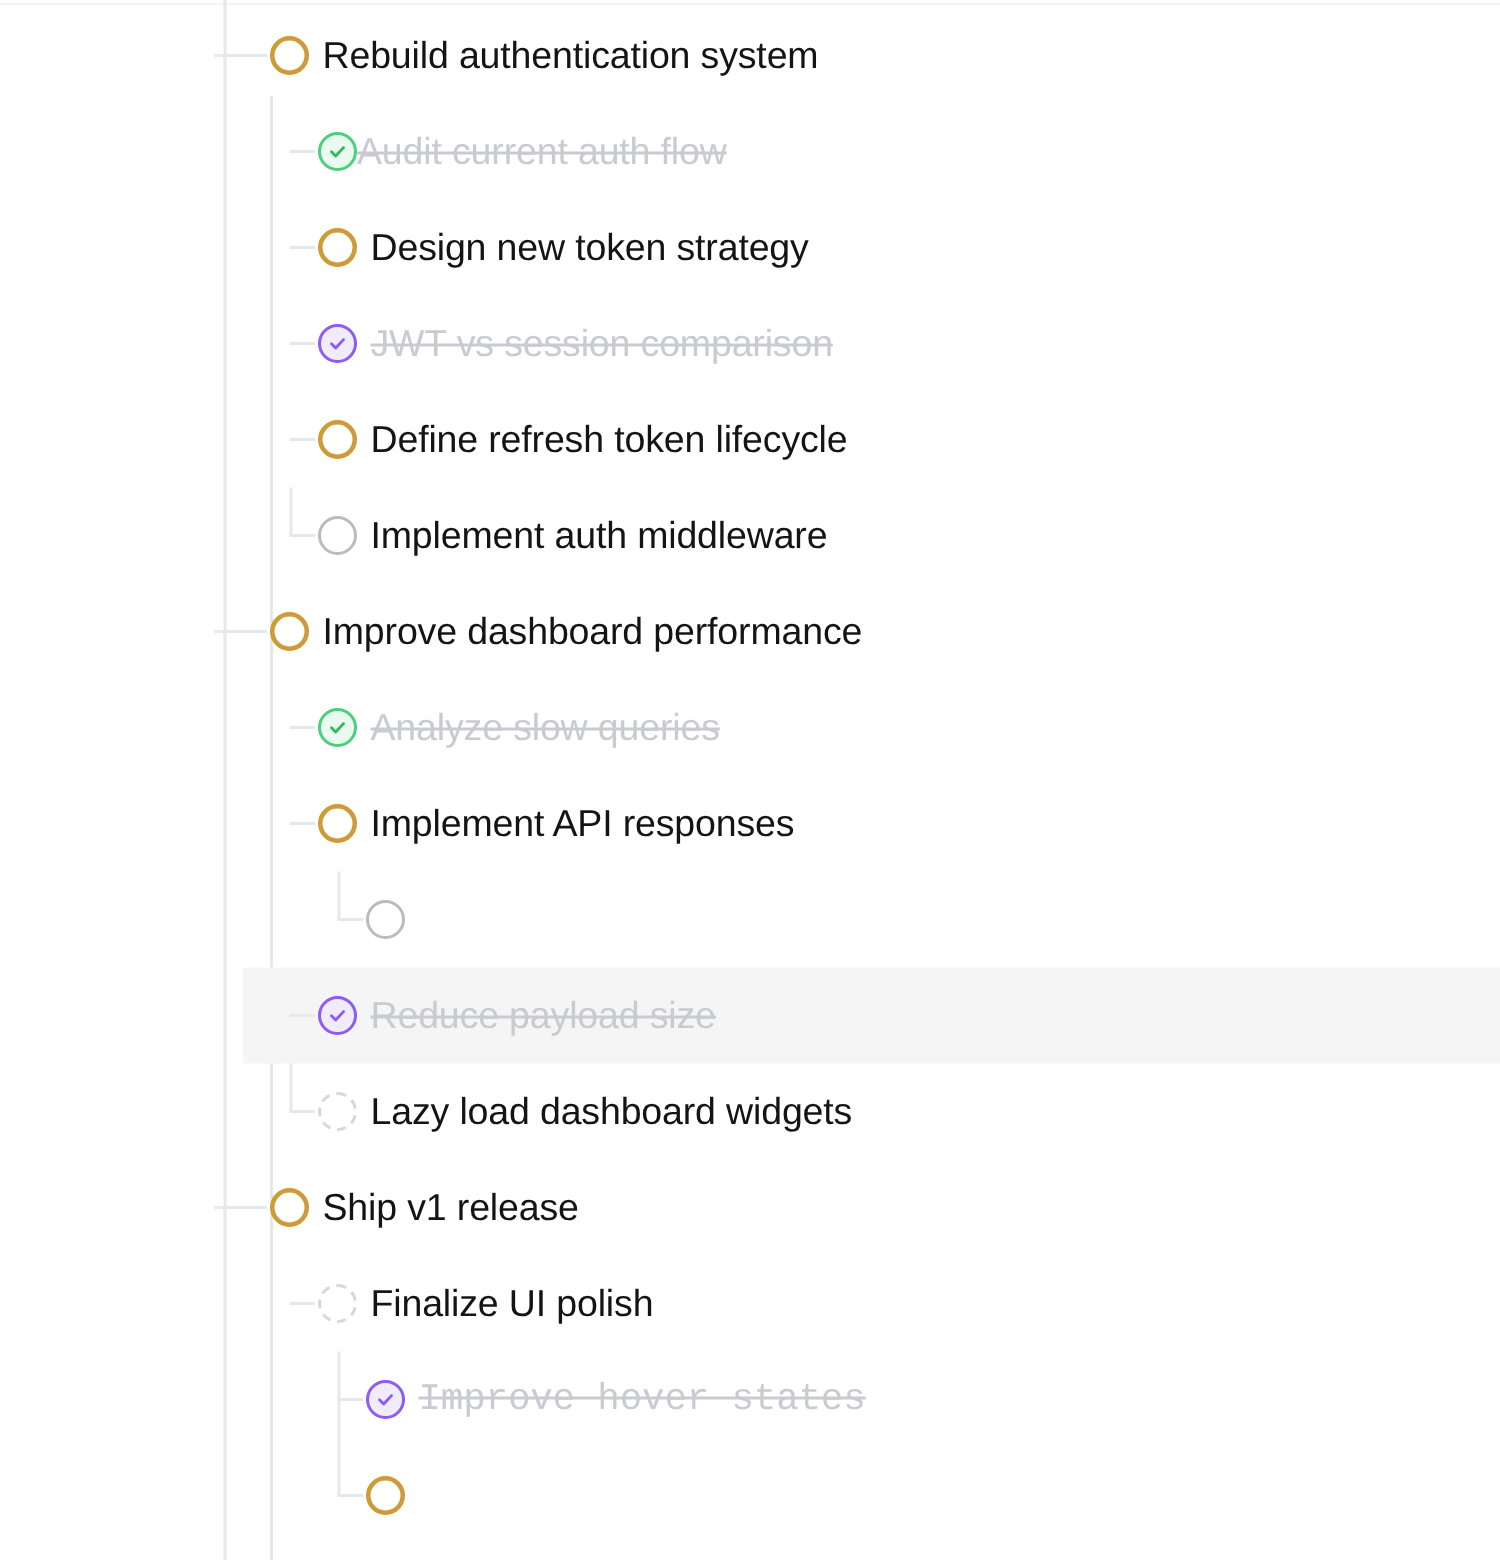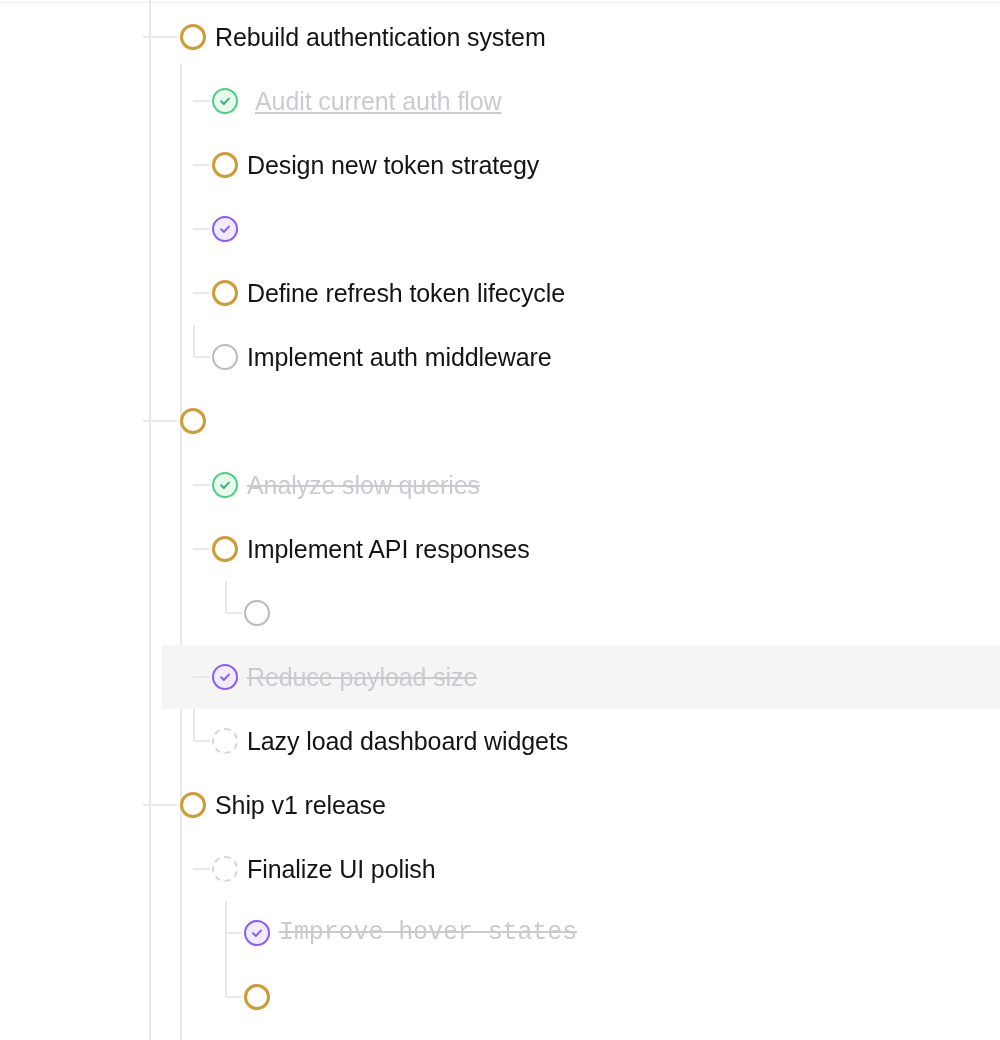--- a/index.html
+++ b/index.html
@@ -127,49 +127,51 @@
         <div class="status-icon icon-open-gold" style="left:168px;top:19px;"></div>
         <div class="label label-active" style="left:203px;">Rebuild authentication system</div>
       </div>
       <div class="row" style="top: 69px;">
         <div class="conn conn-h" style="left:181px;top:31px;width:17px;background:#e8e8ea;"></div>
         <div class="status-icon icon-done-green" style="left:200px;top:19px;">
           <svg width="14" height="14" viewBox="0 0 14 14" aria-hidden="true">
             <path d="M3 7.2 L5.8 10 L11 4.4" fill="none" stroke="#34b862" stroke-width="1.9" stroke-linecap="round" stroke-linejoin="round"></path>
           </svg>
         </div>
-        <div class="label label-completed" style="left:243px;text-decoration:underline;">Audit current auth flow</div>
+        <div class="label label-completed" style="left:226px;">Audit current auth flow</div>
       </div>
       <div class="row" style="top: 133px;">
         <div class="conn conn-h" style="left:181px;top:31px;width:17px;background:#e8e8ea;"></div>
         <div class="status-icon icon-open-gold" style="left:200px;top:19px;"></div>
         <div class="label label-active" style="left:235px;">Design new token strategy</div>
       </div>
       <div class="row" style="top: 197px;">
         <div class="conn conn-h" style="left:181px;top:31px;width:17px;background:#e8e8ea;"></div>
         <div class="status-icon icon-done-purple" style="left:200px;top:19px;">
           <svg width="14" height="14" viewBox="0 0 14 14" aria-hidden="true">
             <path d="M3 7.2 L5.8 10 L11 4.4" fill="none" stroke="#8b5cf6" stroke-width="1.9" stroke-linecap="round" stroke-linejoin="round"></path>
           </svg>
         </div>
+        <div class="label label-completed" style="left:235px;">JWT vs session comparison</div>
       </div>
       <div class="row" style="top: 261px;">
         <div class="conn conn-h" style="left:181px;top:31px;width:17px;background:#e8e8ea;"></div>
         <div class="status-icon icon-open-gold" style="left:200px;top:19px;"></div>
         <div class="label label-active" style="left:235px;">Define refresh token lifecycle</div>
       </div>
       <div class="row" style="top: 325px;">
         <div class="conn conn-v" style="left:181px;top:0;height:33px;background:#e8e8ea;"></div>
         <div class="conn conn-h" style="left:181px;top:31px;width:17px;background:#e8e8ea;"></div>
         <div class="status-icon icon-open-gray" style="left:200px;top:19px;"></div>
         <div class="label label-active" style="left:235px;">Implement auth middleware</div>
       </div>
       <div class="row" style="top: 389px;">
         <div class="conn conn-h" style="left:131px;top:31px;width:35px;background:#e8e8ea;"></div>
         <div class="status-icon icon-open-gold" style="left:168px;top:19px;"></div>
+        <div class="label label-active" style="left:203px;">Improve dashboard performance</div>
       </div>
       <div class="row" style="top: 453px;">
         <div class="conn conn-h" style="left:181px;top:31px;width:17px;background:#e8e8ea;"></div>
         <div class="status-icon icon-done-green" style="left:200px;top:19px;">
           <svg width="14" height="14" viewBox="0 0 14 14" aria-hidden="true">
             <path d="M3 7.2 L5.8 10 L11 4.4" fill="none" stroke="#34b862" stroke-width="1.9" stroke-linecap="round" stroke-linejoin="round"></path>
           </svg>
         </div>
         <div class="label label-completed" style="left:235px;">Analyze slow queries</div>
       </div>

